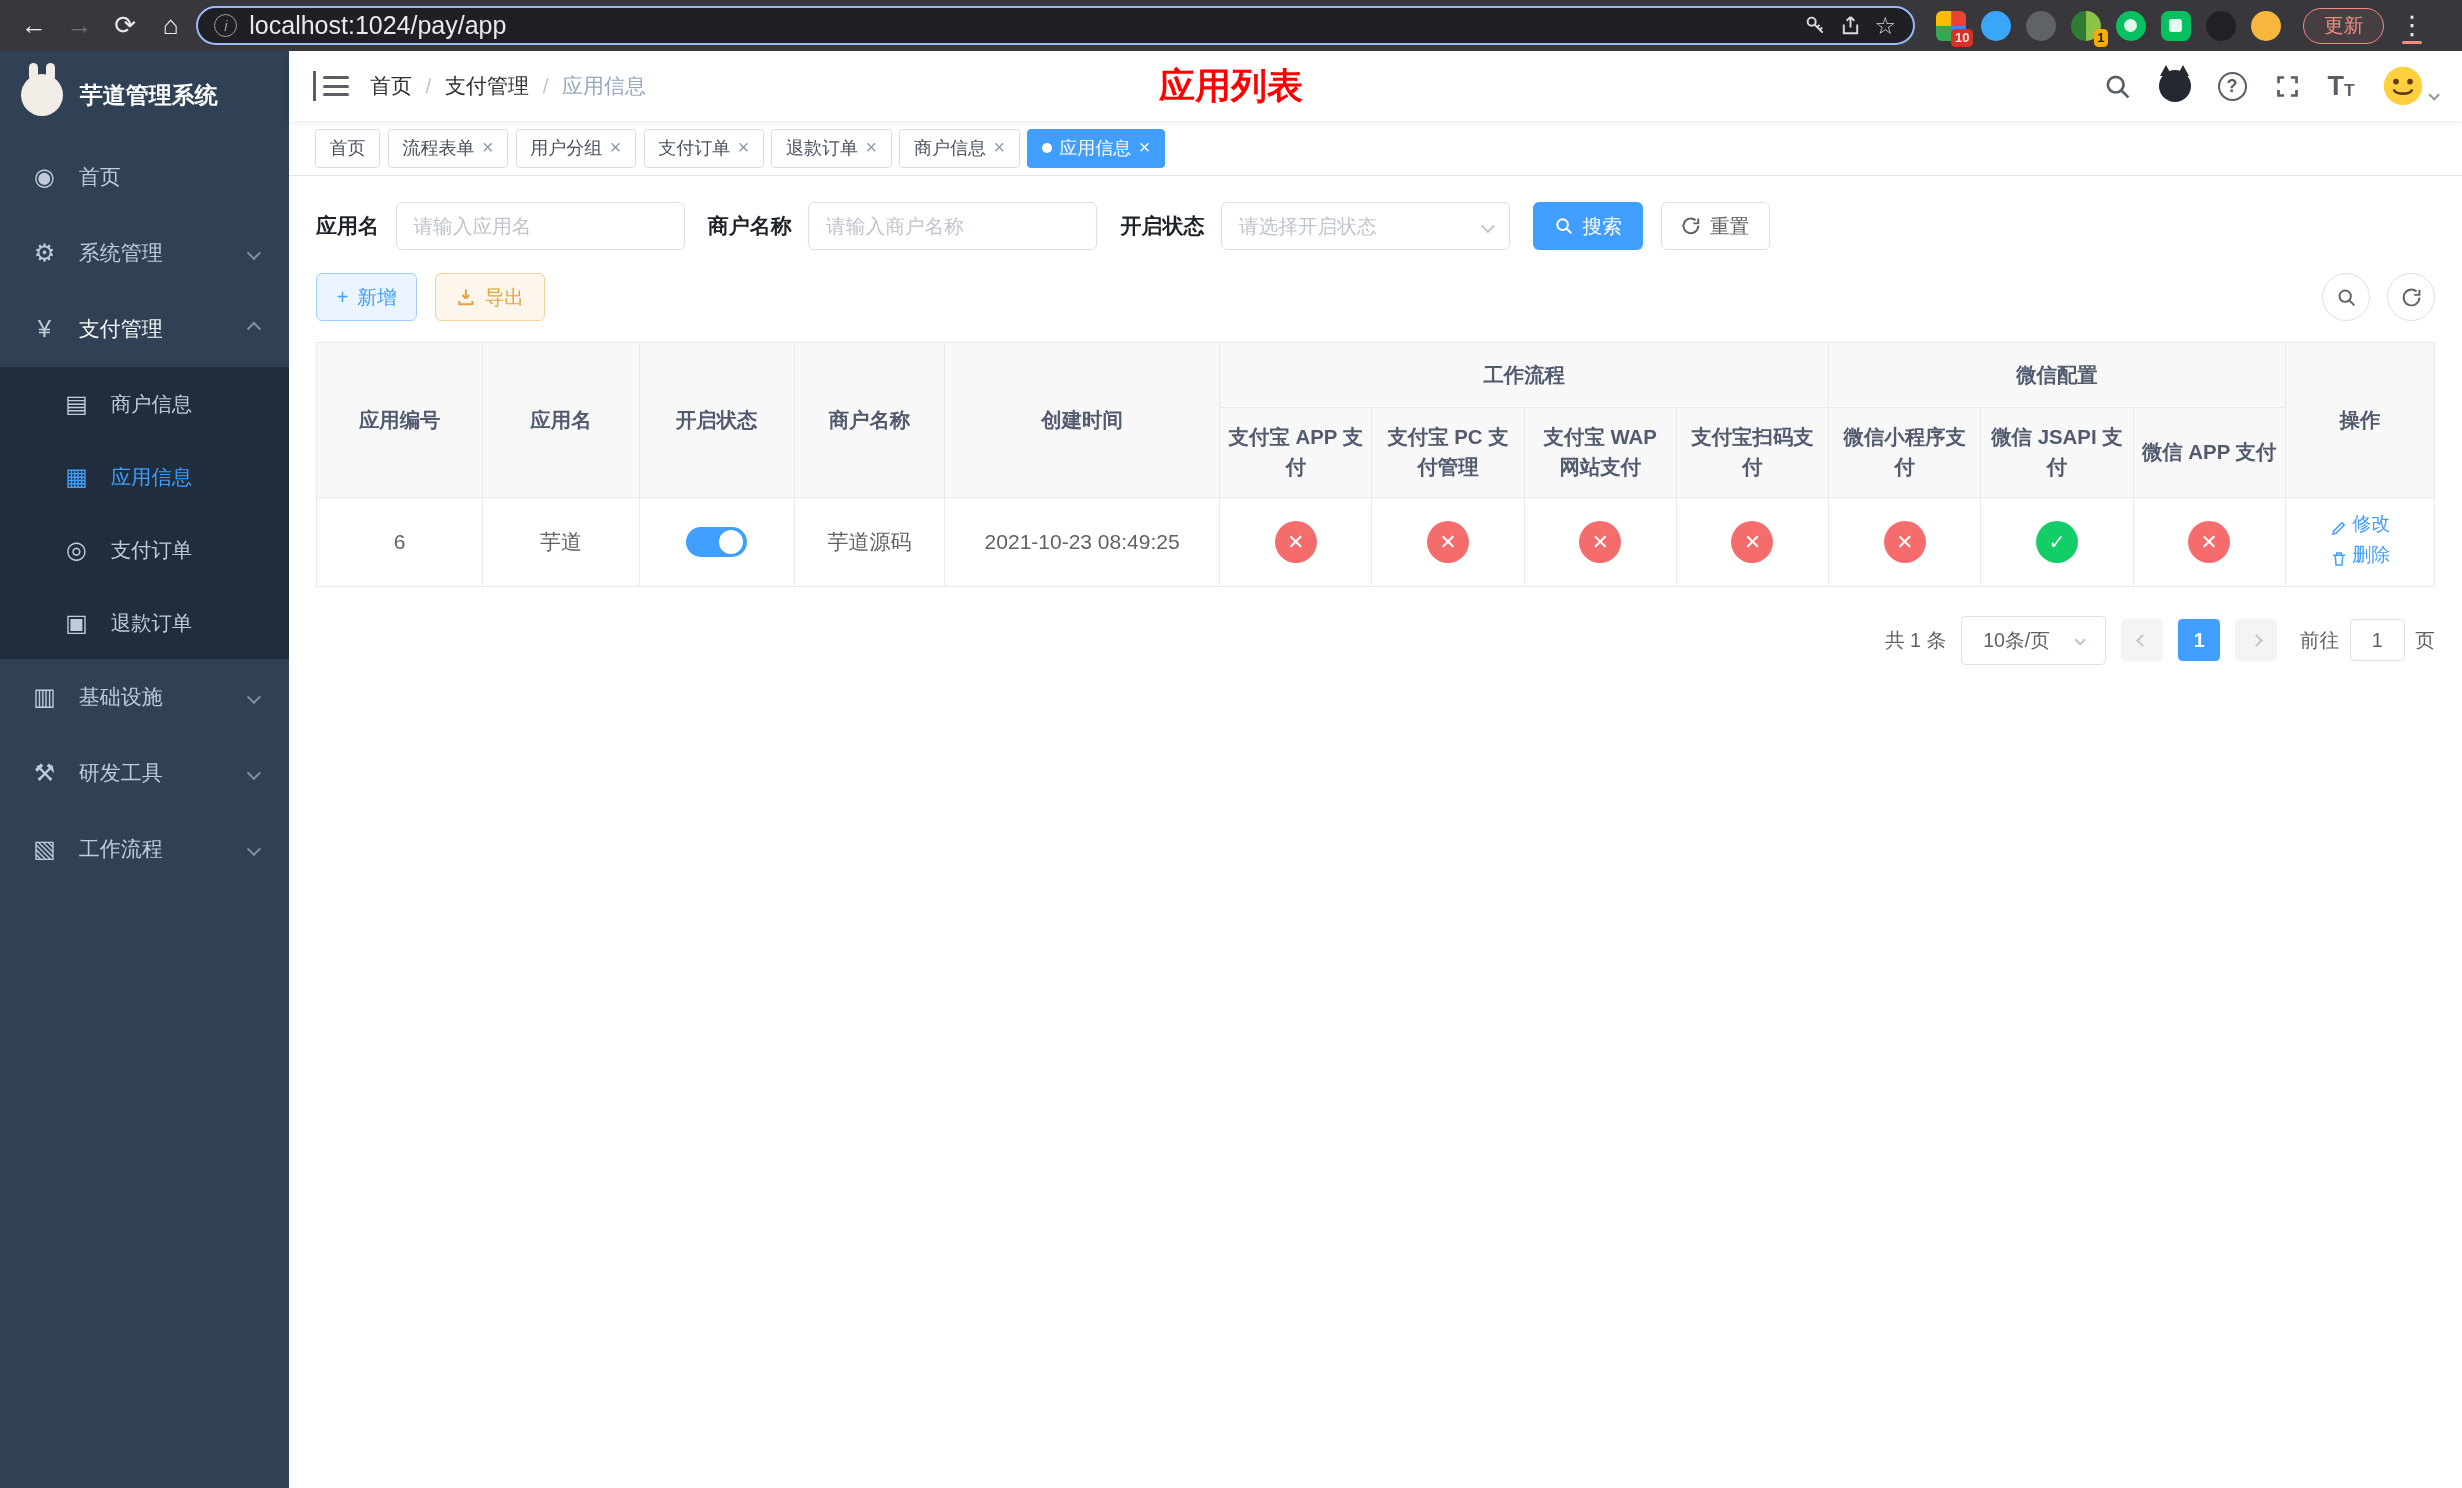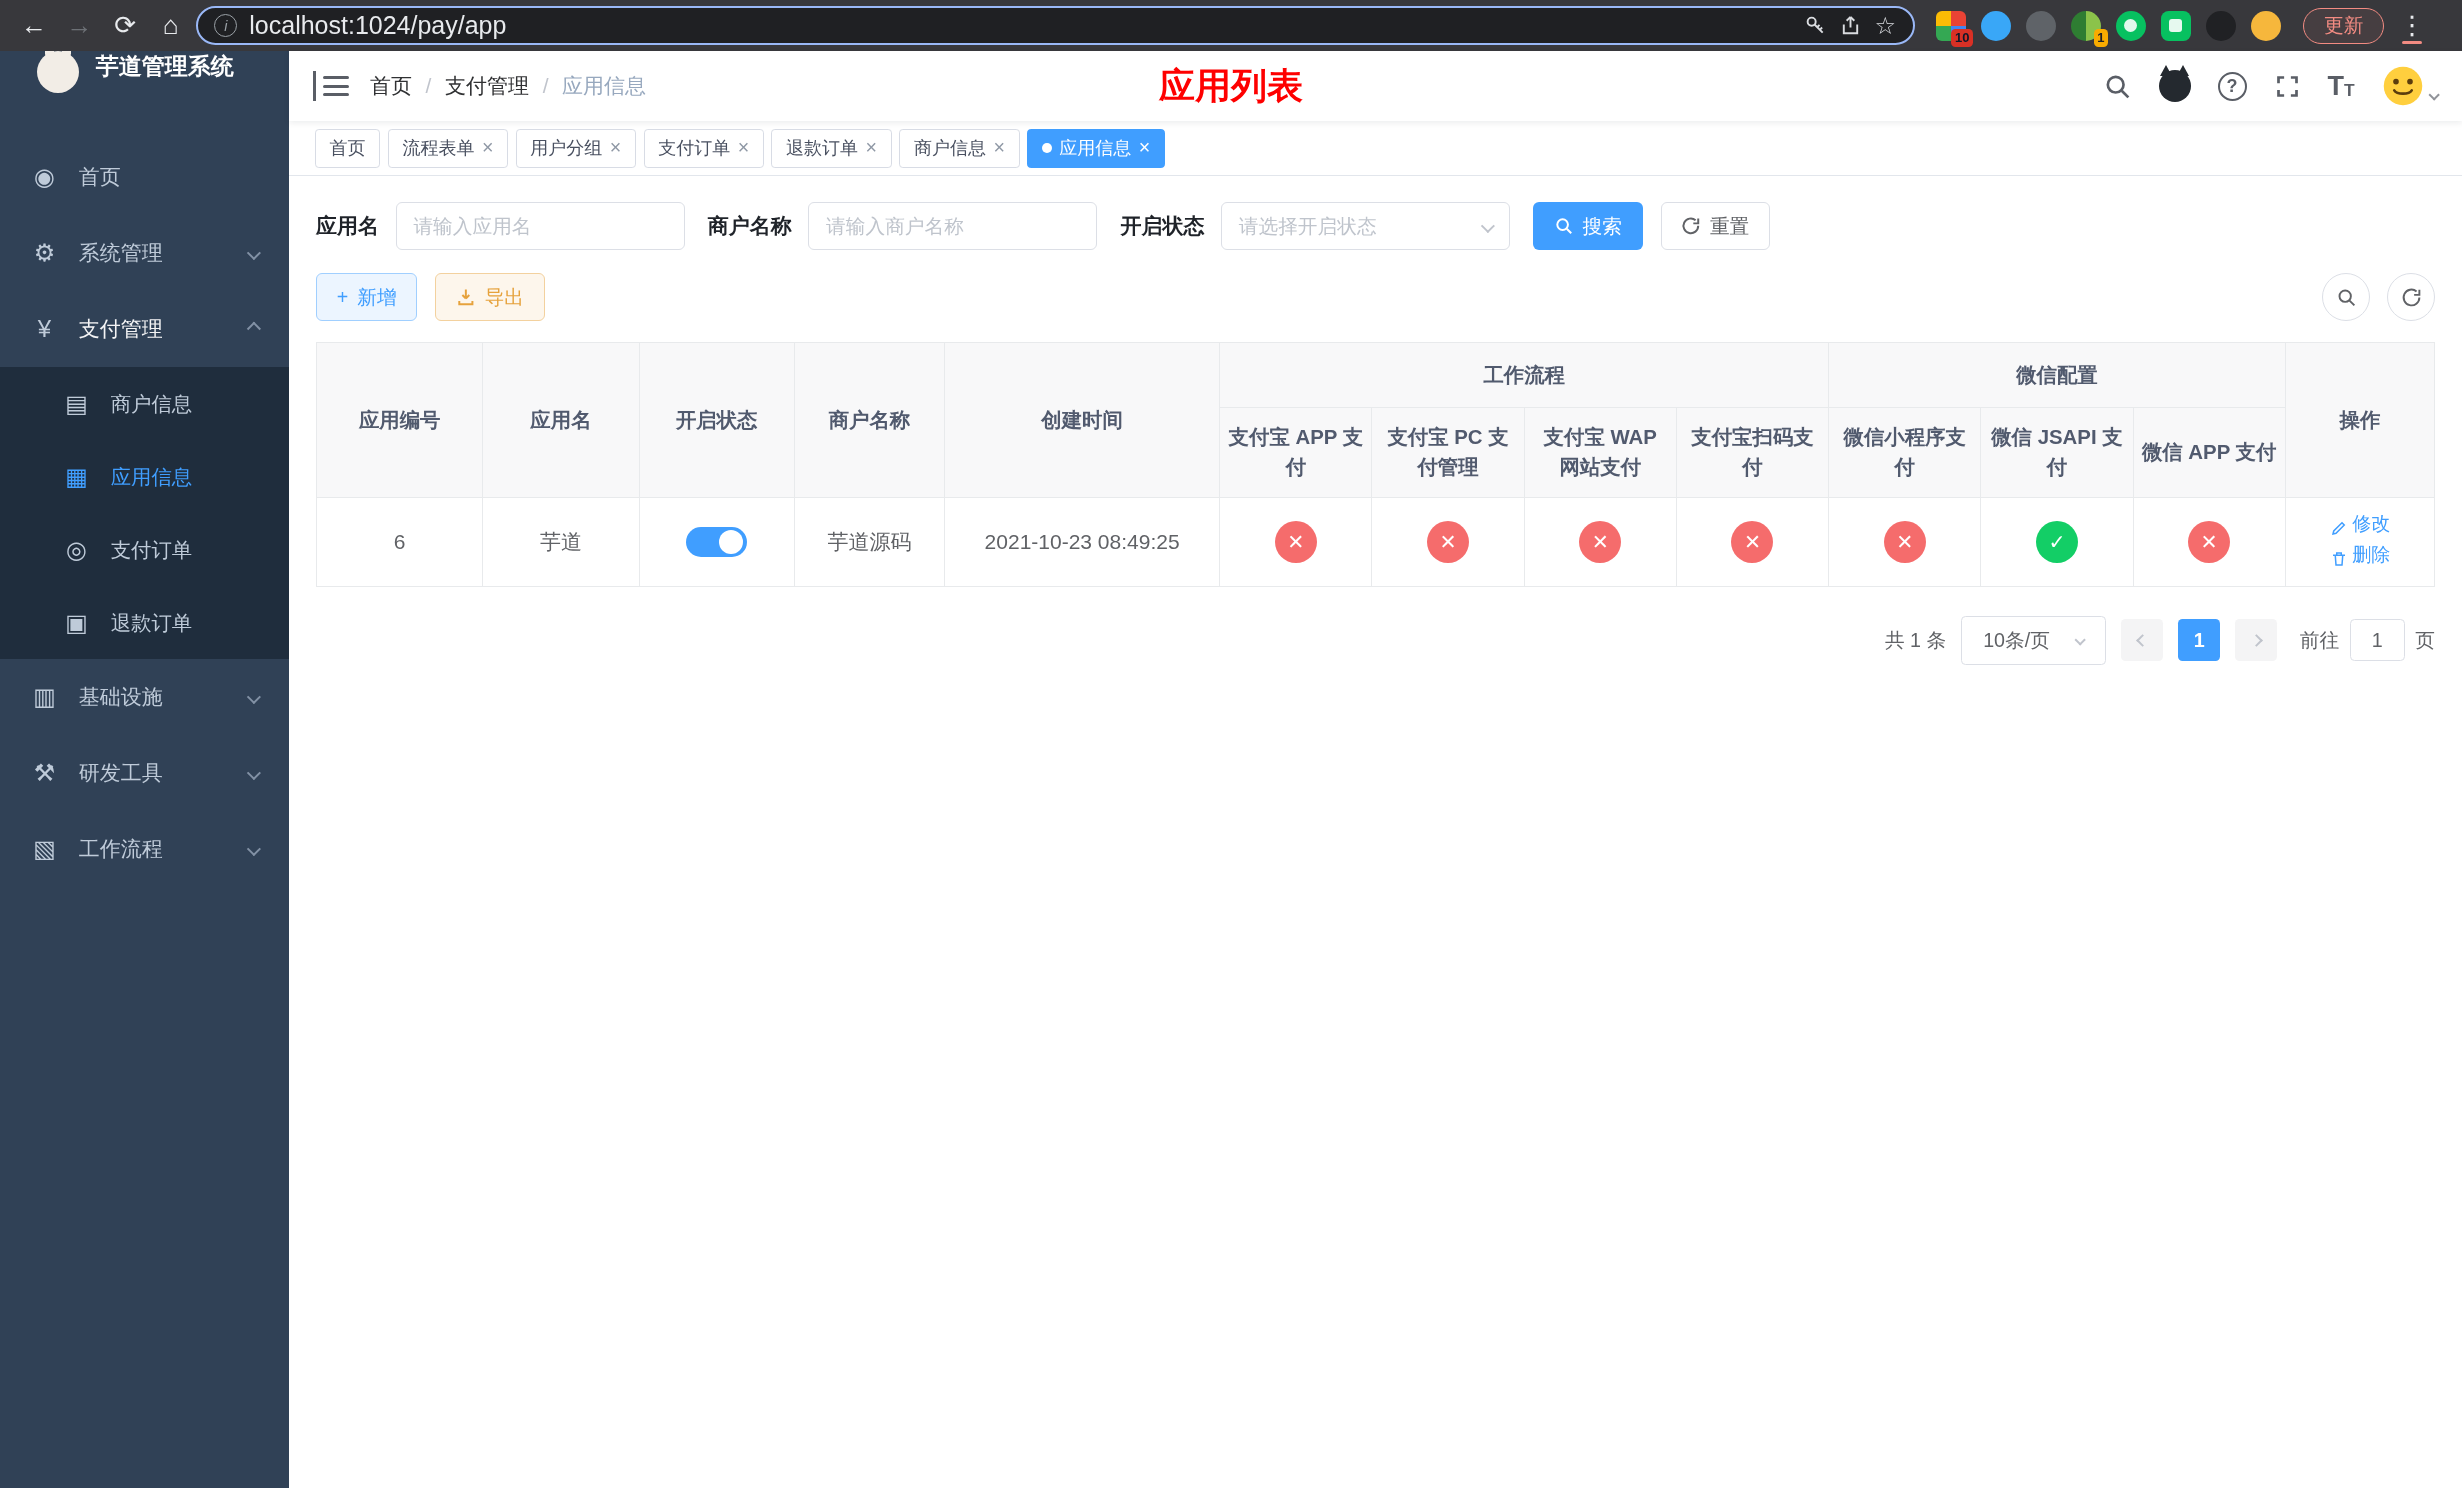--- a/index.html
+++ b/index.html
@@ -25,34 +25,34 @@
   .ext.e3 { background:#5f6368; }
   .ext.e4 { background:conic-gradient(#8bc34a 0 50%, #2e7d32 0); }
   .ext.e5 { background:#07c160; }
   .ext.e6 { border-radius:7.6px; background:#07c160; }
   .ext.e7 { background:#202124; }
   .ext.e8 { background:#f6b73c; }
   .ext .inner-dot { position:absolute; inset:8.3px; border-radius:50%; background:rgba(255,255,255,.88); }
   .ext .inner-sq { position:absolute; inset:8.3px; border-radius:3px; background:rgba(255,255,255,.9); }
   .badge { position:absolute; right:-7.6px; bottom:-6px; font-size:13px; line-height:1; padding:2.3px 3.8px;
            border-radius:4.5px; font-weight:700; }
-  .badge.red { background:#d93025; color:#0f172a; }
+  .badge.red { background:#d93025; color:#e5e5e5; }
   .badge.yellow { background:#f9ab00; color:#202124; }
   .update-btn { height:36px; padding:0 19.7px; margin-left:18px; border:1.5px solid #f28b82; color:#f28b82;
                 background:rgba(242,139,130,.08); border-radius:19.7px; font-size:19.7px; display:flex;
                 align-items:center; cursor:pointer; flex:none; white-space:nowrap; }
   .menu-dots { color:#e8eaed; font-size:26px; width:32px; text-align:center; position:relative; cursor:pointer;
                margin-left:7.6px; }
   .menu-dots::after { content:""; position:absolute; left:6px; right:6px; bottom:-3px; height:3px;
                       background:#f28b82; border-radius:1.5px; }
 
   
   .app { display:flex; height:1437px; }
   .sidebar { width:289px; background:#304156; color:#bfcbd9; flex:none; overflow:hidden; }
-  .logo-row { height:88px; display:flex; align-items:flex-start; gap:16.7px; padding:0 37px; }
+  .logo-row { height:88px; display:flex; align-items:center; gap:16.7px; padding:0 21px; }
   .bunny { width:42px; height:42px; border-radius:50%; background:#f2ede6; position:relative; flex:none; }
   .bunny::before, .bunny::after { content:""; position:absolute; top:-10.6px; width:9.8px; height:18px;
                                   border-radius:5.3px; background:#f2ede6; }
   .bunny::before { left:7.6px; } .bunny::after { right:7.6px; }
   .logo-title { color:#fff; font-size:23px; font-weight:700; white-space:nowrap; }
   .menu { font-size:21px; }
   .menu-item { height:76px; display:flex; align-items:center; gap:19.7px; padding:0 30px; cursor:pointer; }
   .mi-icon { width:29px; text-align:center; font-size:24px; color:#bfcbd9; flex:none; }
   .menu-item .chev { margin-left:auto; }
   .menu-item.parent-open { color:#f4f4f5; }

